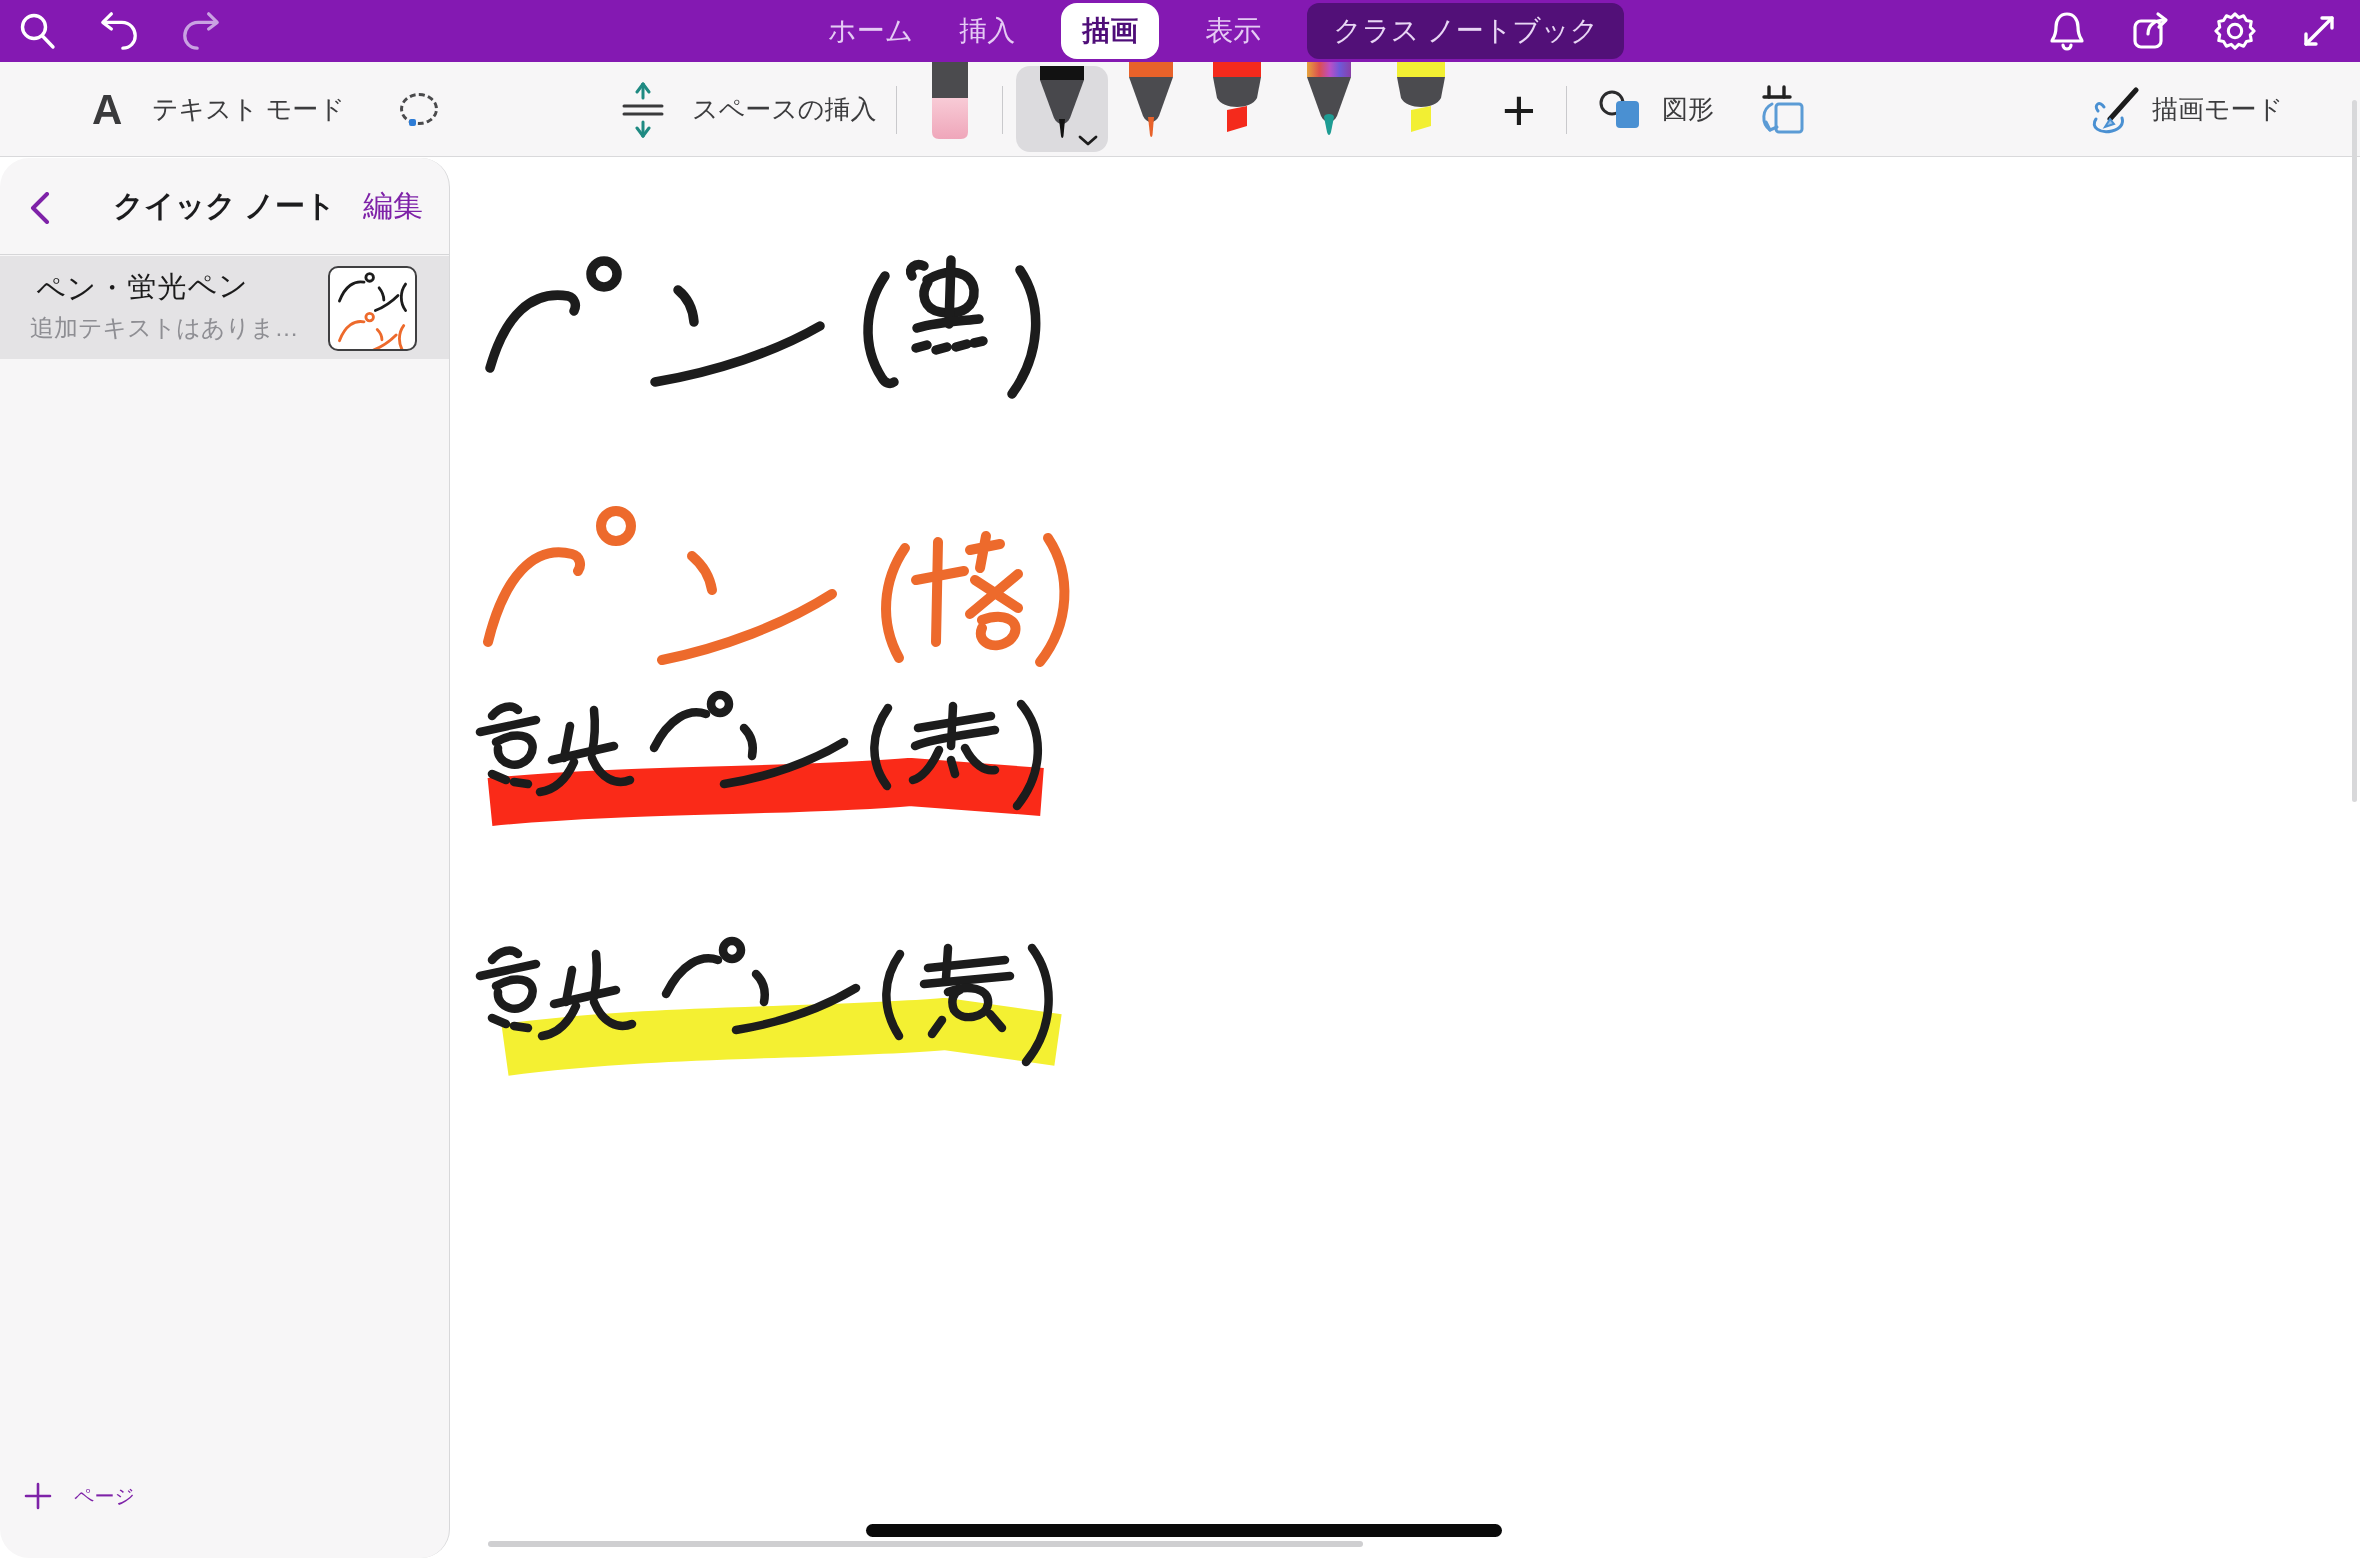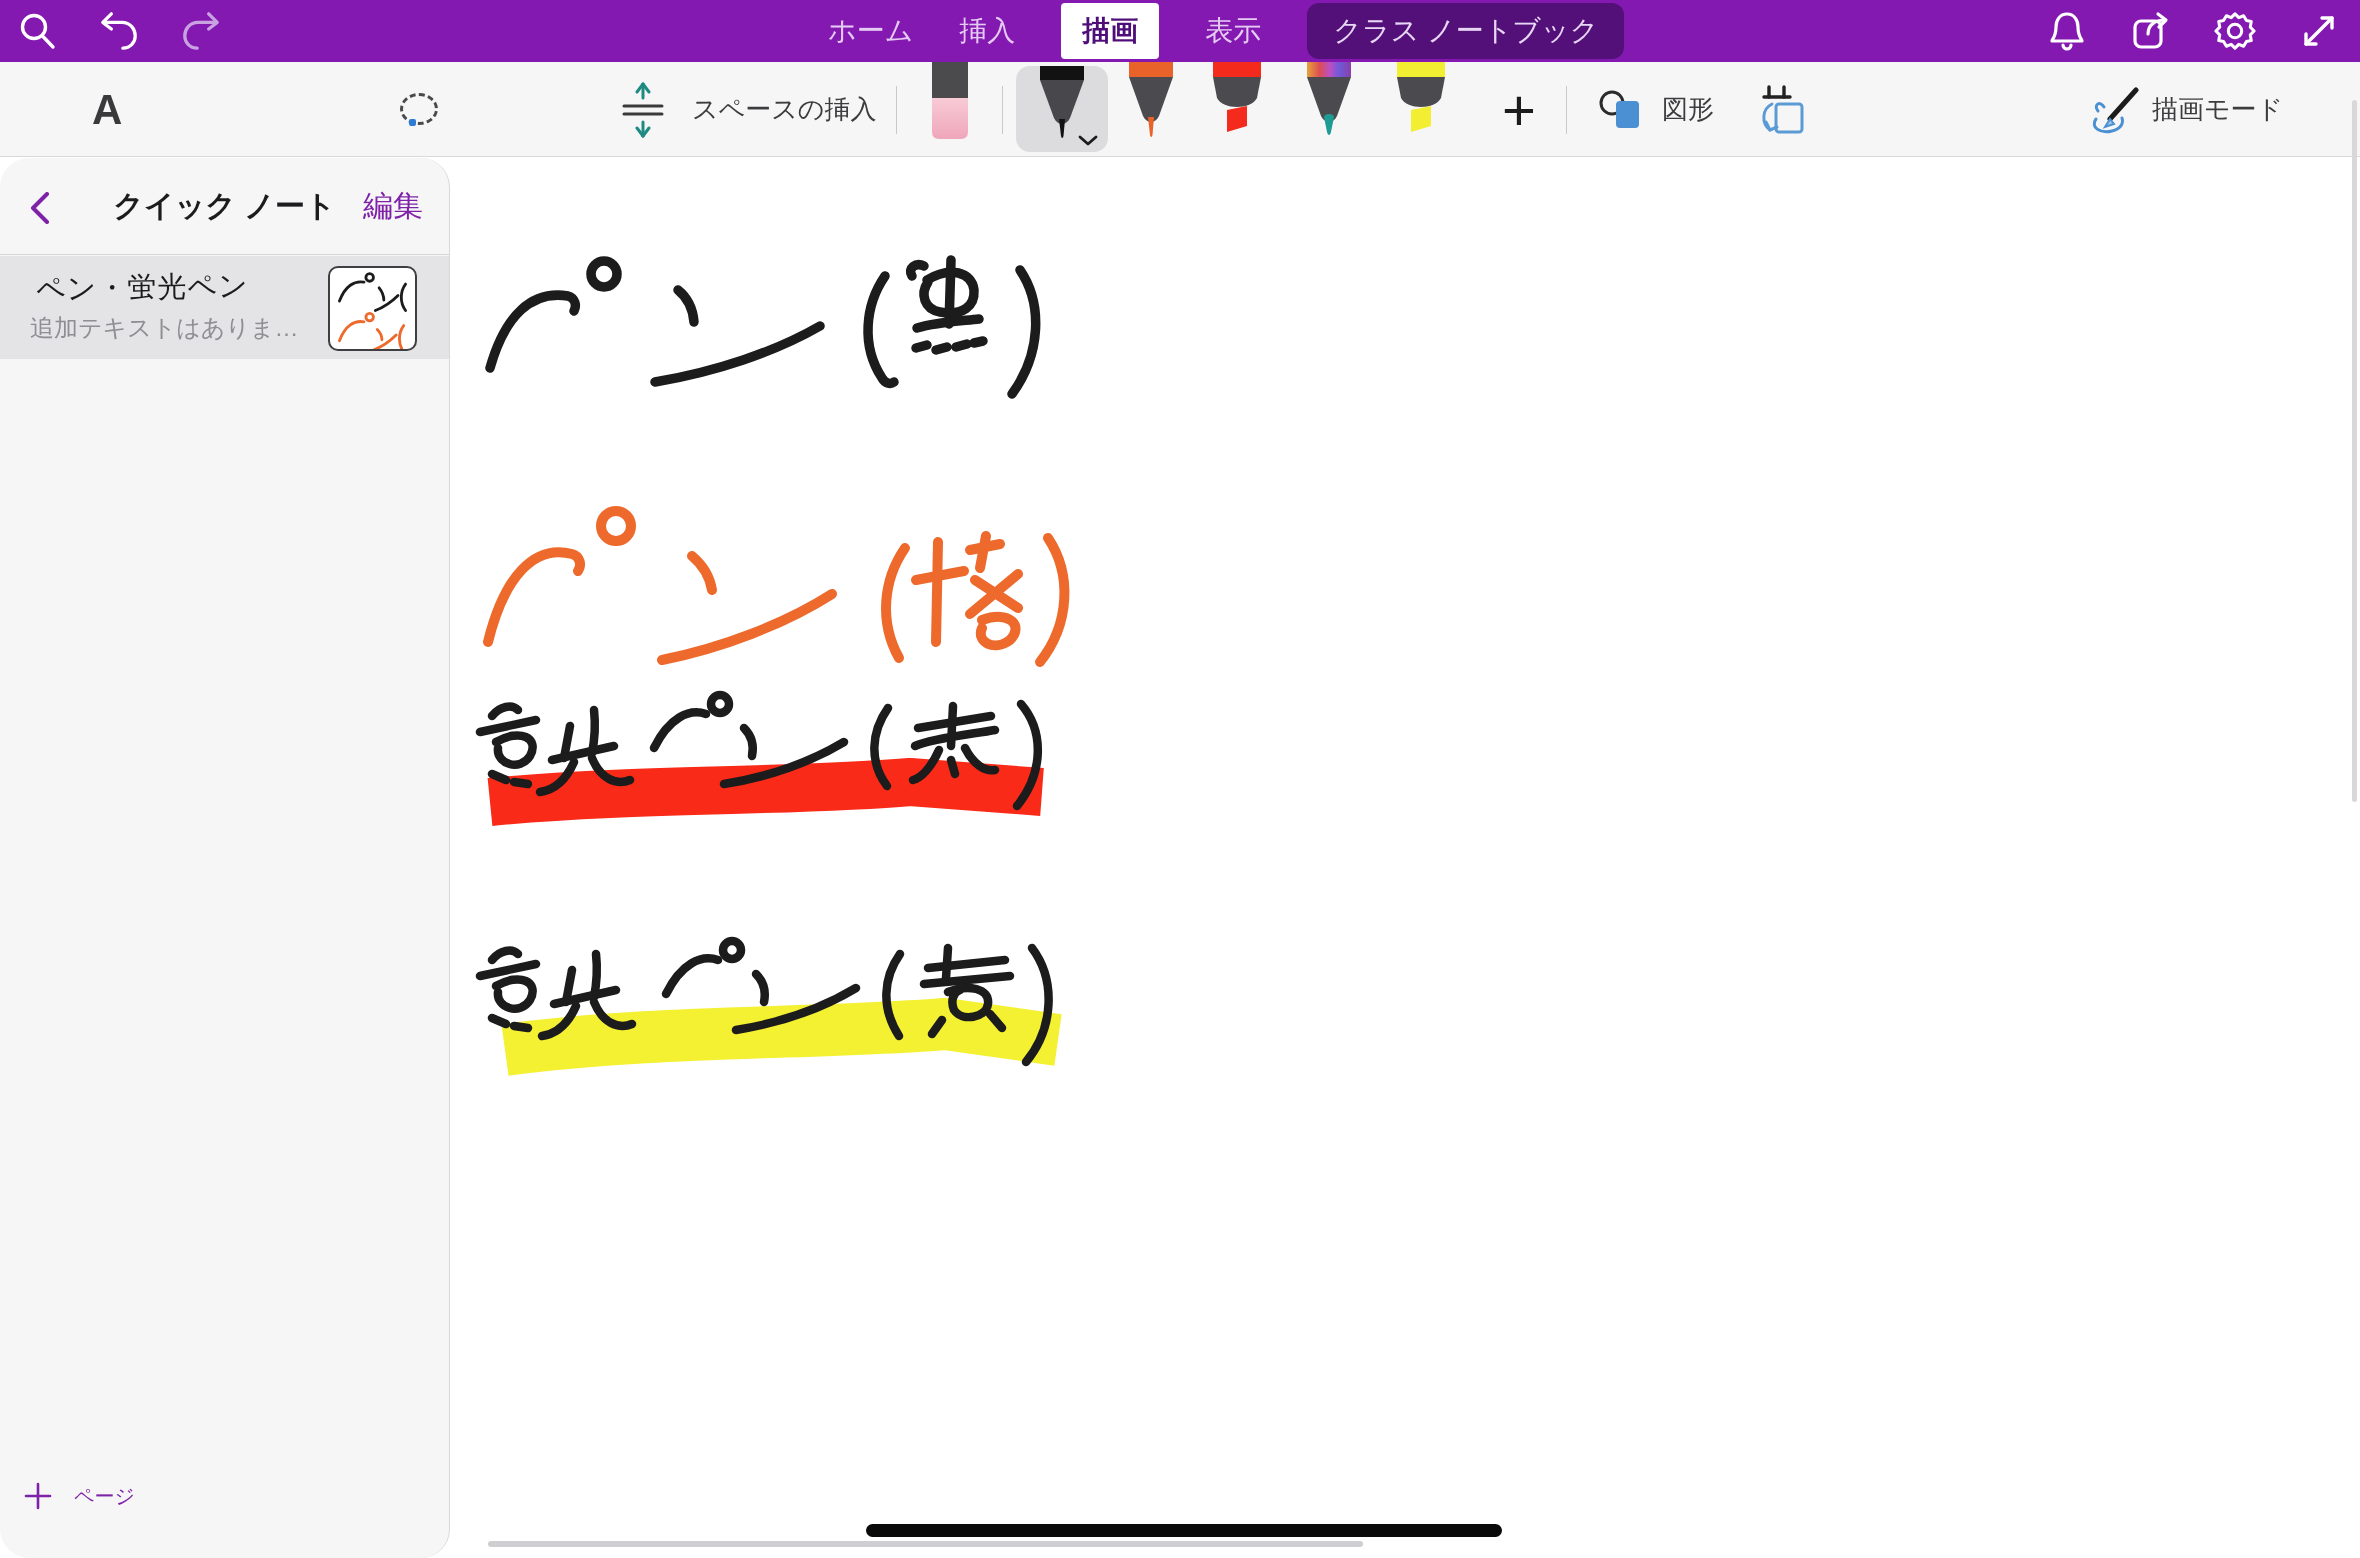--- a/index.html
+++ b/index.html
@@ -6,21 +6,21 @@
   html,body { width:2360px; height:1558px; overflow:hidden; background:#fff;
               font-family:"Liberation Sans", sans-serif; }
 
   
   .topbar { position:absolute; left:0; top:0; width:2360px; height:62px; background:#8419B2; }
   .topbar-left { position:absolute; left:16px; top:0; height:62px; display:flex; align-items:center; gap:40px; }
   .topbar-right { position:absolute; right:20px; top:0; height:62px; display:flex; align-items:center; gap:42px; }
   .tbicon { width:42px; height:42px; display:flex; align-items:center; justify-content:center; }
   .tabs { position:absolute; left:828px; top:0; height:62px; display:flex; align-items:center; gap:46px; }
   .tab { font-size:28px; color:#E5CBF4; white-space:nowrap; cursor:default; }
-  .tab.active { background:#fff; color:#4E0D78; font-weight:bold; padding:9px 21px; border-radius:4px; }
+  .tab.active { background:#fff; color:#4E0D78; font-weight:bold; padding:9px 21px; border-radius:16px; }
   .tab.dark-pill { background:#521078; color:#E8D6F5; padding:9px 26px; border-radius:12px; }
 
   
   .toolbar { position:absolute; left:0; top:62px; width:2360px; height:95px;
              background:#F7F6F7; border-bottom:1px solid #D9D9DB; }
   .tlabel { position:absolute; top:0; height:95px; display:flex; align-items:center;
             font-size:26px; color:#3C3C3E; white-space:nowrap; }
   .vdiv { position:absolute; top:24px; width:1px; height:48px; background:#C9C9CC; }
   .a-icon { position:absolute; left:92px; top:0; height:95px; display:flex; align-items:center;
             font-size:42px; font-weight:bold; color:#3A3A3C; }
@@ -117,20 +117,21 @@
           <path d="M24 8 H34 V18"></path>
           <path d="M18 34 H8 V24"></path>
       </svg>
     </div>
   </div>
 </div>
 
 <div class="toolbar">
 
   <div class="a-icon">A</div>
+  <div class="tlabel" style="left:152px">テキスト モード</div>
 
   <div class="lasso">
       <div class="lasso-dot"></div>
     </div>
 
   <svg class="cicon" style="left:620px; top:20px" width="46" height="56" viewBox="0 0 46 56" fill="none">
     <g stroke="#1F8A82" stroke-width="3" stroke-linecap="round">
         <path d="M23 2 V16"></path>
         <path d="M23 2 L17 10"></path>
         <path d="M23 2 L29 10"></path>

